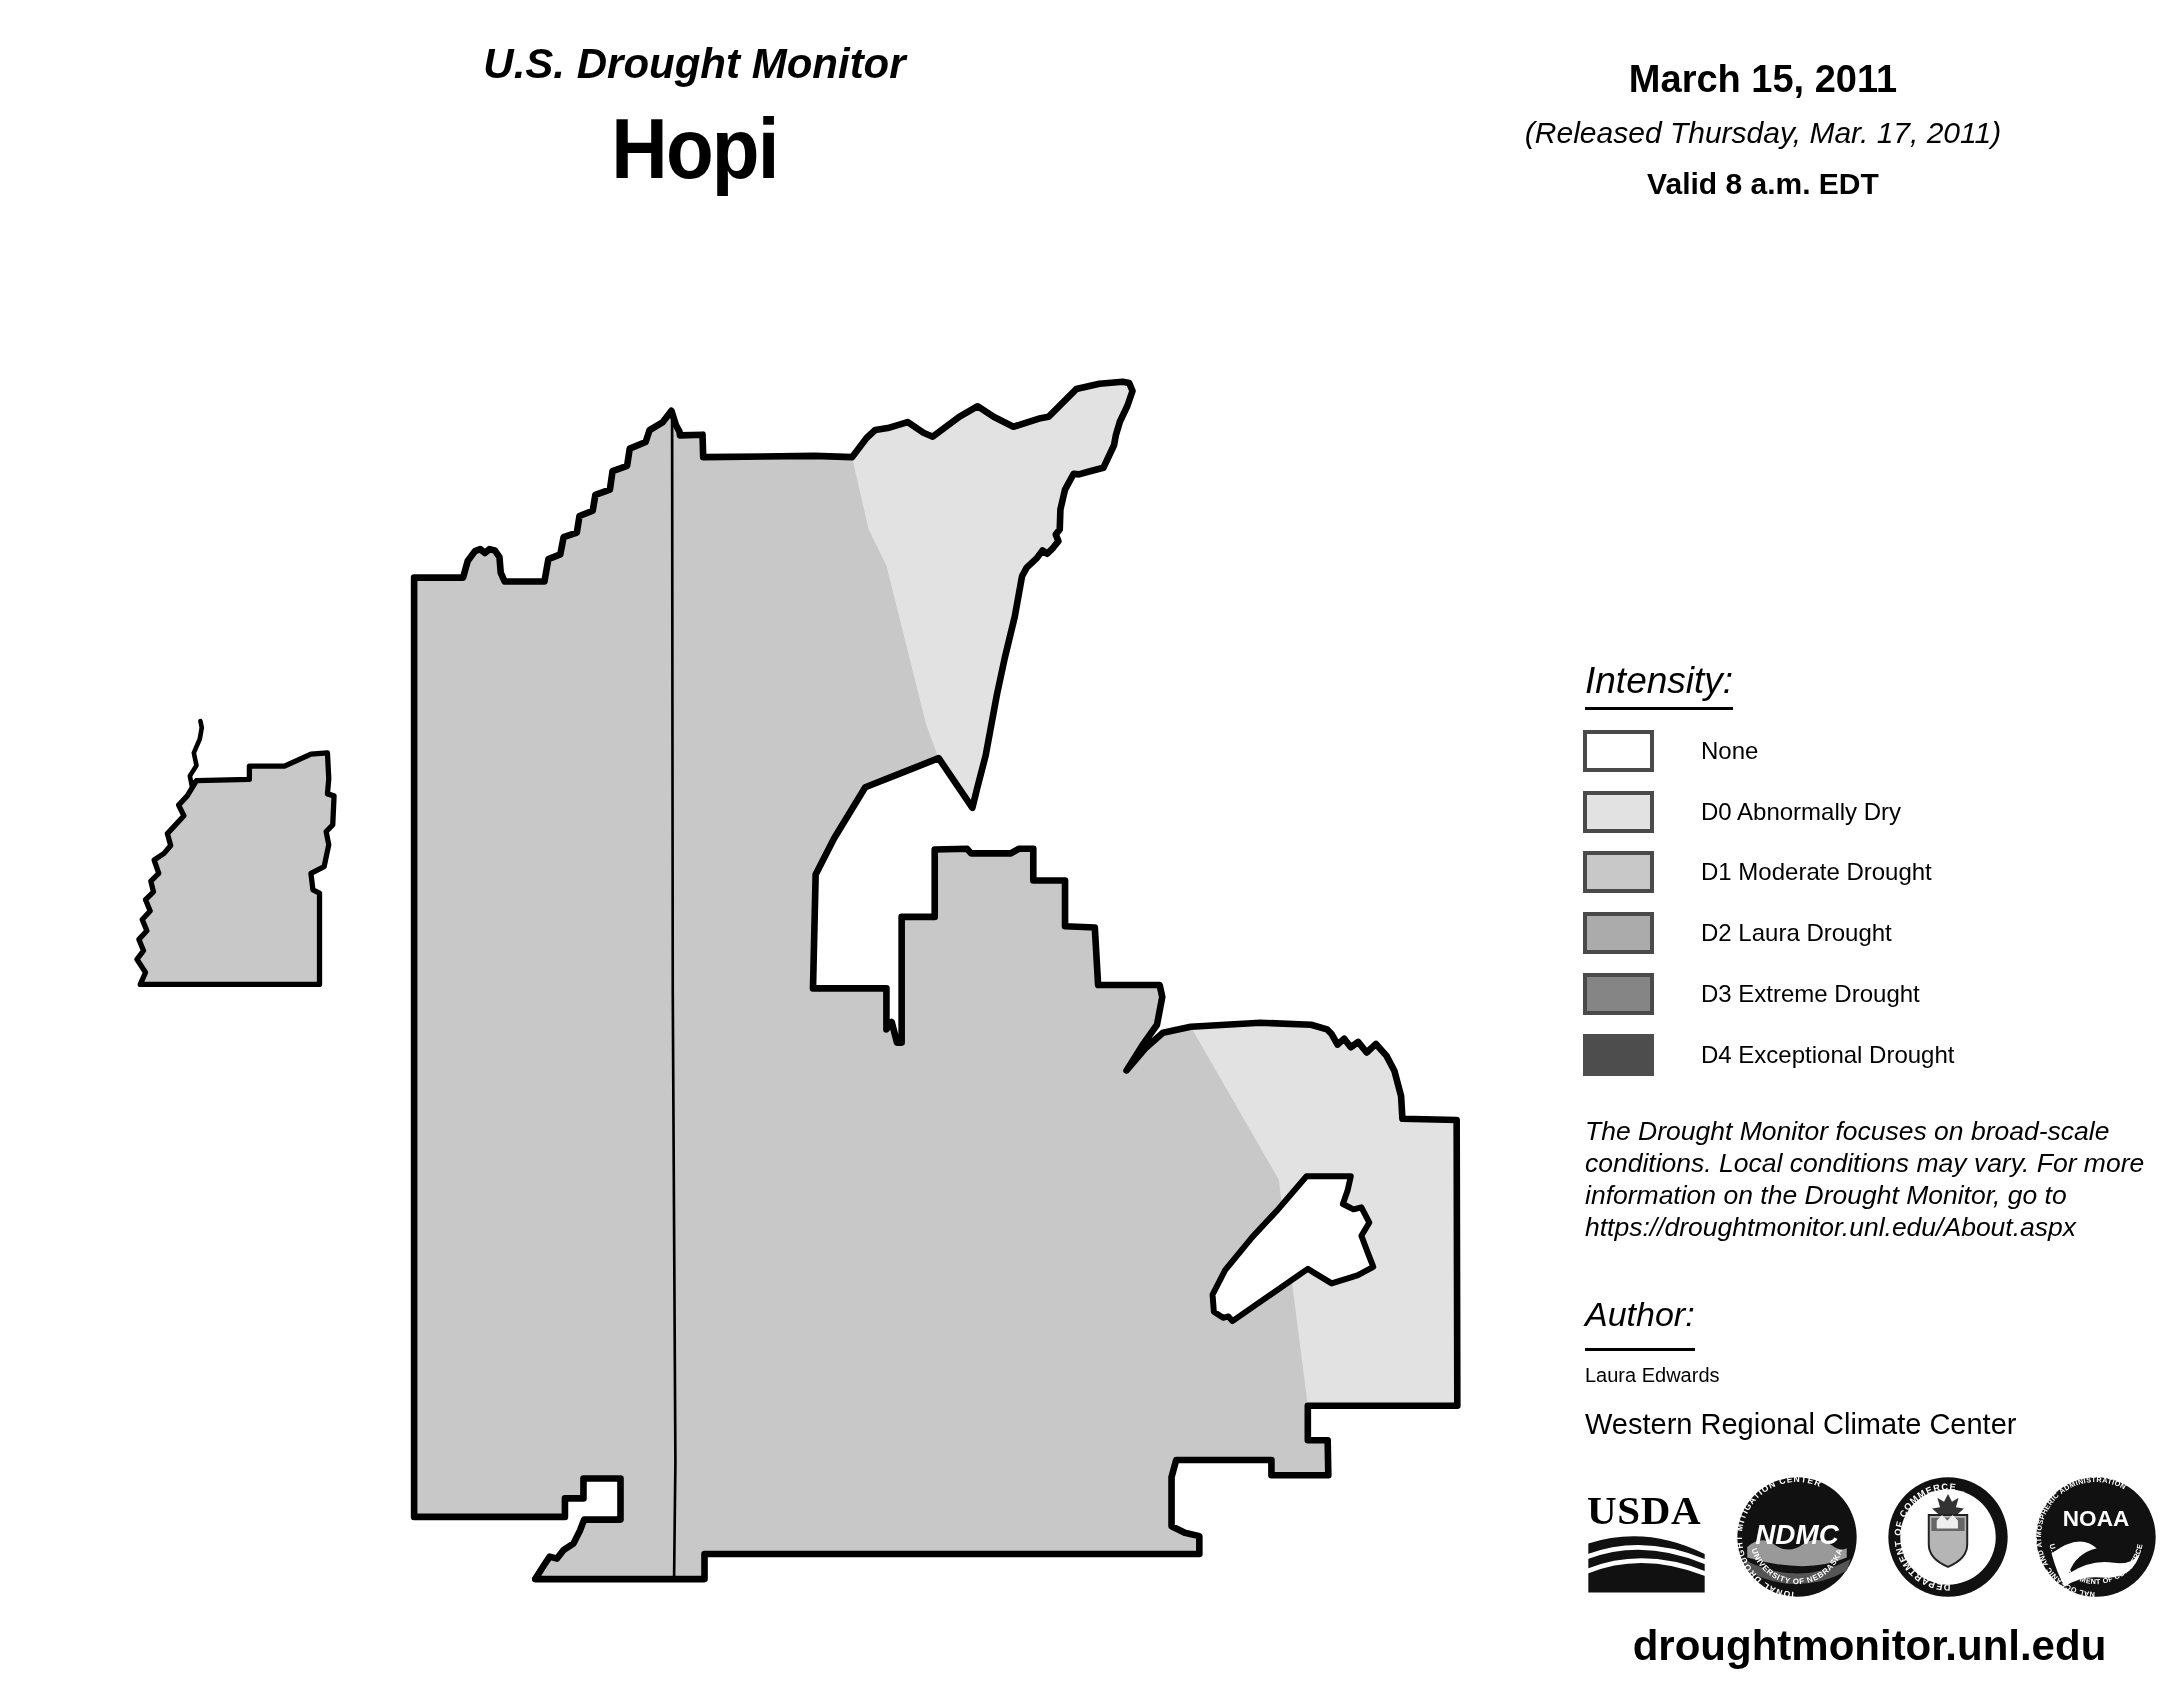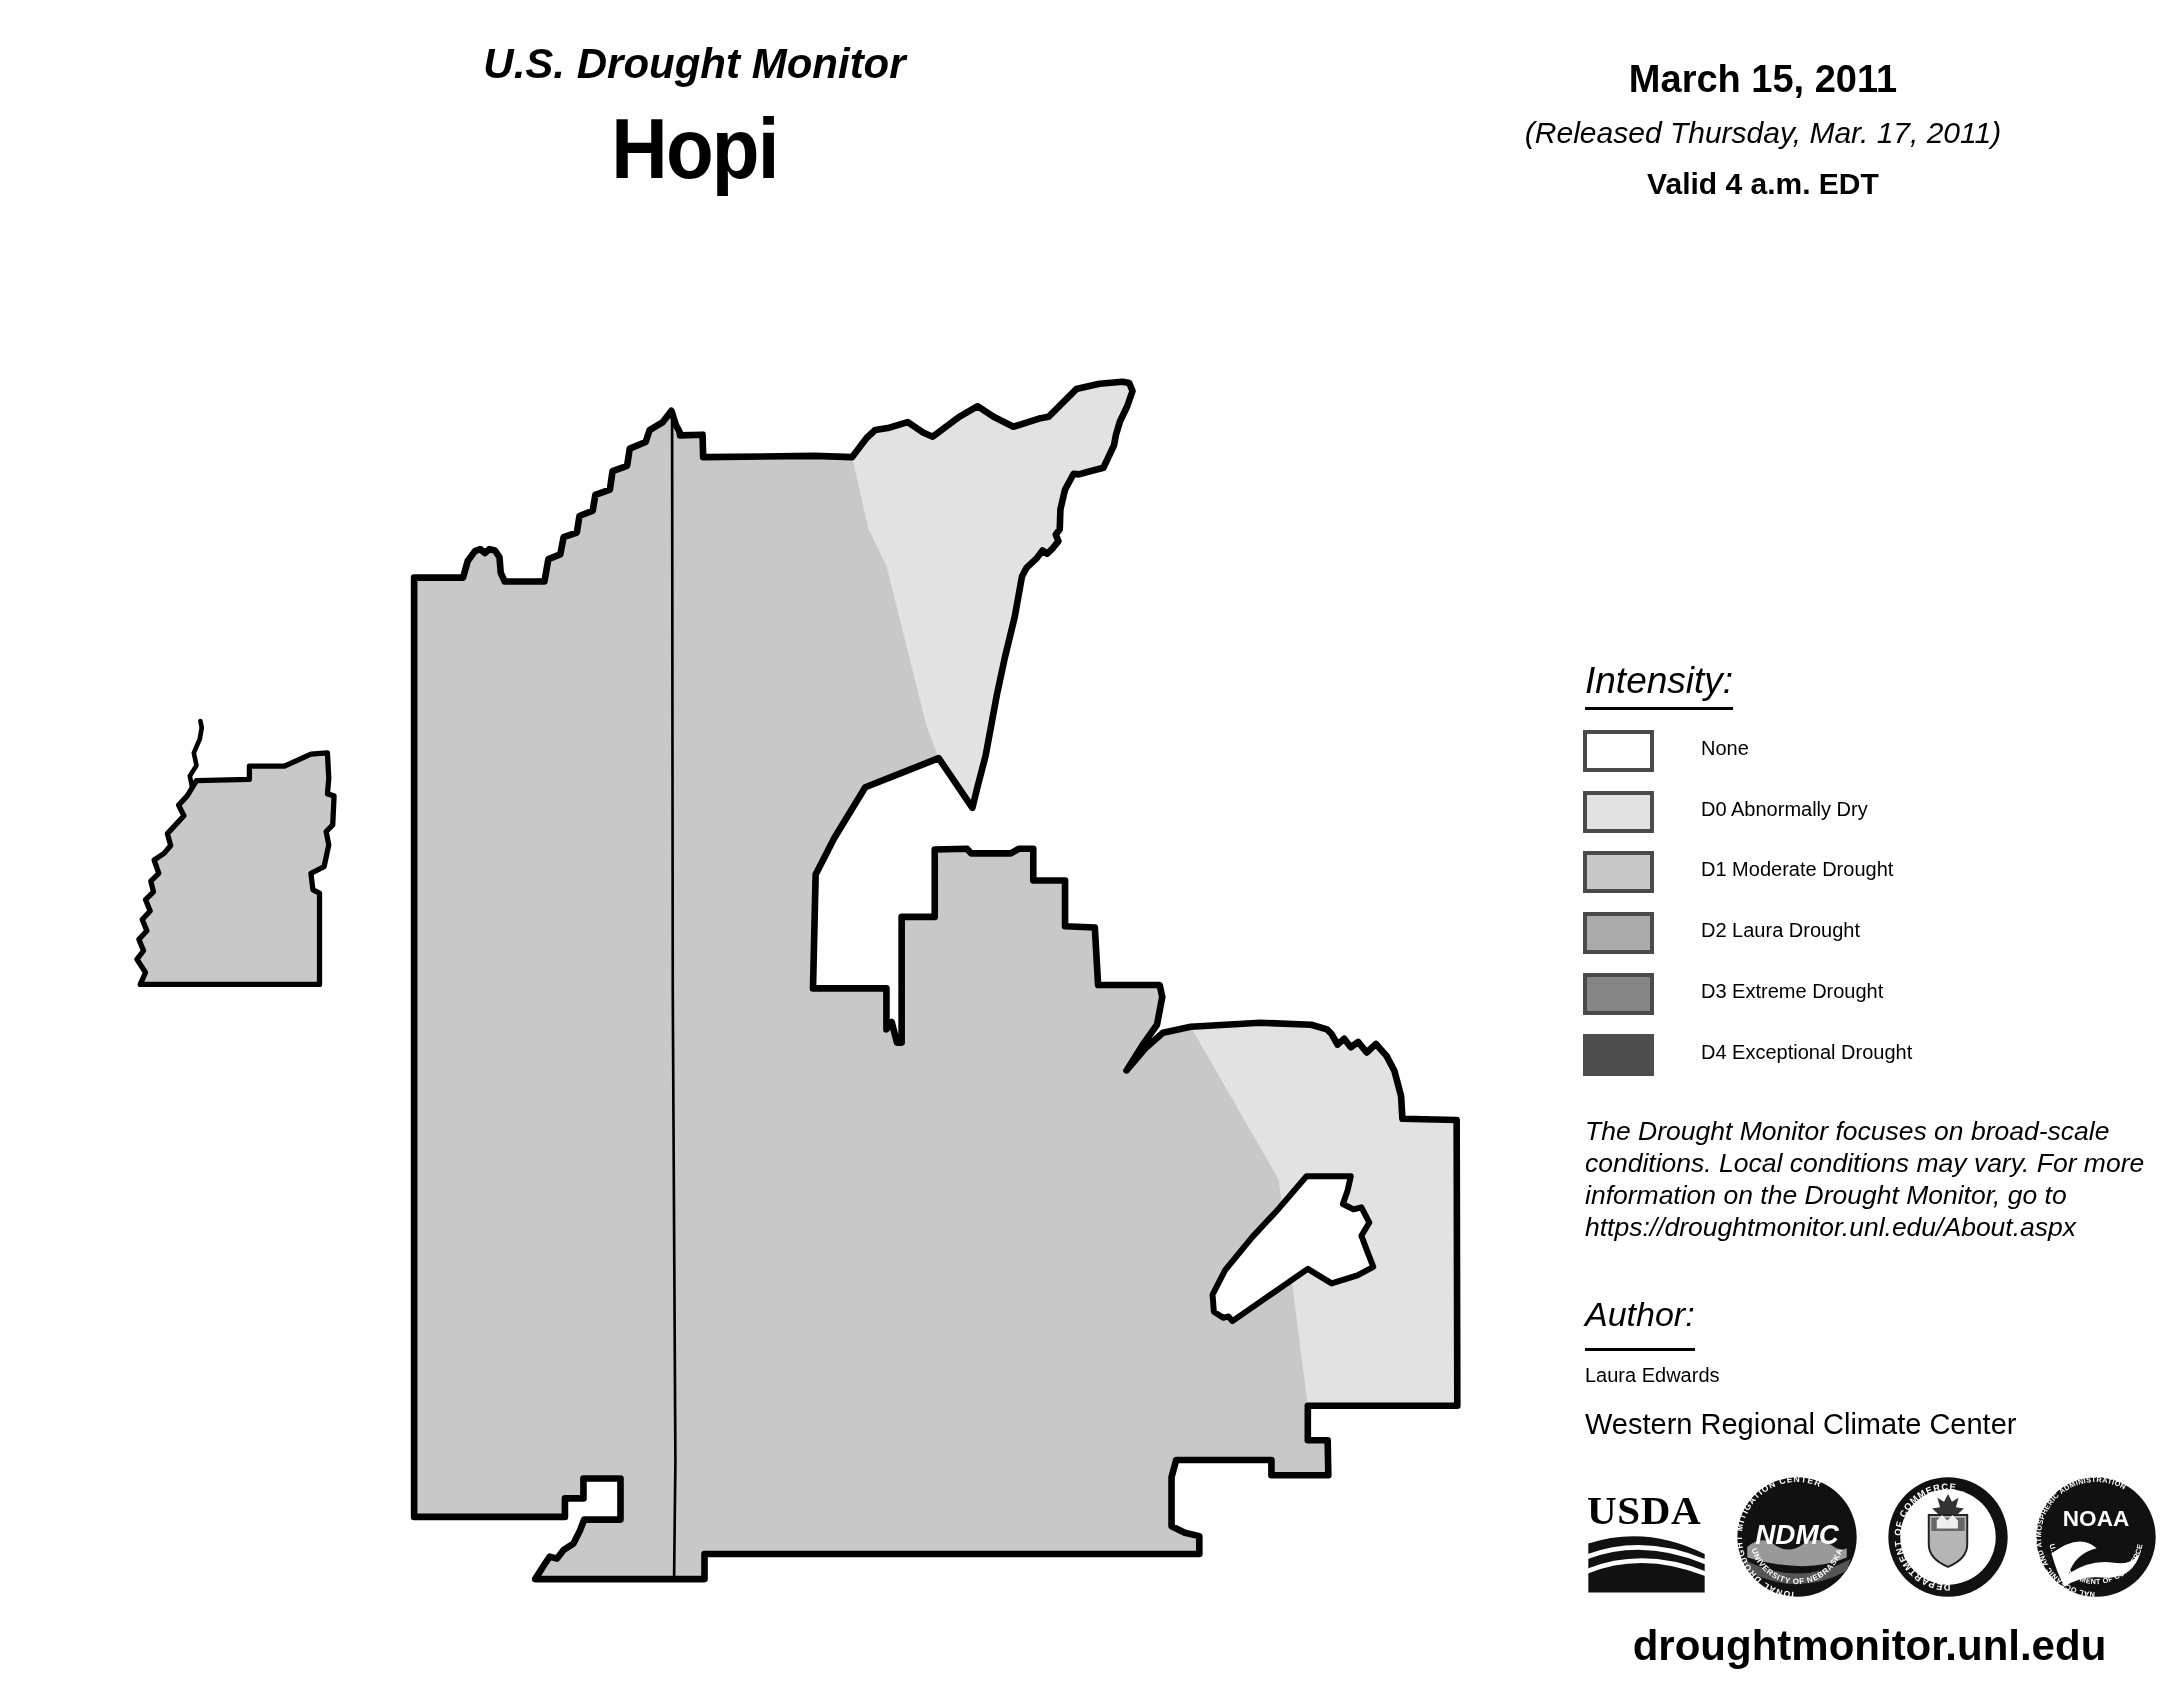--- a/index.html
+++ b/index.html
@@ -11,21 +11,21 @@
   #sub-title{font-size:85px;font-weight:bold;letter-spacing:-2px;margin-top:12px;transform:scaleX(.92);transform-origin:center;}
   
   #date-block{left:1376px;top:58px;width:774px;text-align:center;}
   #date-line{font-size:38px;font-weight:bold;}
   #released-line{font-size:30px;font-weight:normal;font-style:italic;margin-top:14.6px;}
   #valid-line{font-size:30px;font-weight:bold;margin-top:17px;}
   
   #legend-title{left:1585px;top:660px;font-size:37px;font-style:italic;border-bottom:3.3px solid #000;padding-bottom:5.3px;}
   .legend-row{position:absolute;left:1583px;height:44px;}
   .legend-swatch{position:absolute;left:0;top:0;width:71px;height:42px;border:4.6px solid #4a4a4a;box-sizing:border-box;}
-  .legend-label{position:absolute;left:118px;top:6.6px;font-size:20px;white-space:nowrap;}
+  .legend-label{position:absolute;left:118px;top:6.6px;font-size:24px;white-space:nowrap;}
   
   #disclaimer{left:1585px;top:1115px;width:609px;font-size:26.5px;font-style:italic;line-height:32px;}
   
   #author-title{left:1585px;top:1295px;font-size:34px;font-style:italic;border-bottom:3.3px solid #000;padding-bottom:14px;}
   #author-name{left:1585px;top:1364px;font-size:20px;}
   #author-org{left:1585px;top:1408px;font-size:29px;}
   
   #logos{left:1575px;top:1474px;width:589px;height:132px;}
   .logo{position:absolute;top:0;}
   #logo-usda{left:12px;top:12px;width:119px;height:106px;}
@@ -52,21 +52,21 @@
   </svg>
 
 <div id="header" class="abs">
   <div id="main-title">U.S. Drought Monitor</div>
   <div id="sub-title">Hopi</div>
 </div>
 
 <div id="date-block" class="abs">
   <div id="date-line">March 15, 2011</div>
   <div id="released-line">(Released Thursday, Mar. 17, 2011)</div>
-  <div id="valid-line">Valid 4 a.m. EDT</div>
+  <div id="valid-line">Valid 8 a.m. EDT</div>
 </div>
 
 <div id="legend-title" class="abs">Intensity:</div>
 <div id="legend-items">
     <div class="legend-row" style="top: 730px;">
       <div class="legend-swatch" style="background: rgb(255, 255, 255); border-color: rgb(74, 74, 74);"></div>
       <div class="legend-label">None</div>
     </div>
     <div class="legend-row" style="top: 791px;">
       <div class="legend-swatch" style="background: rgb(226, 226, 226); border-color: rgb(74, 74, 74);"></div>

